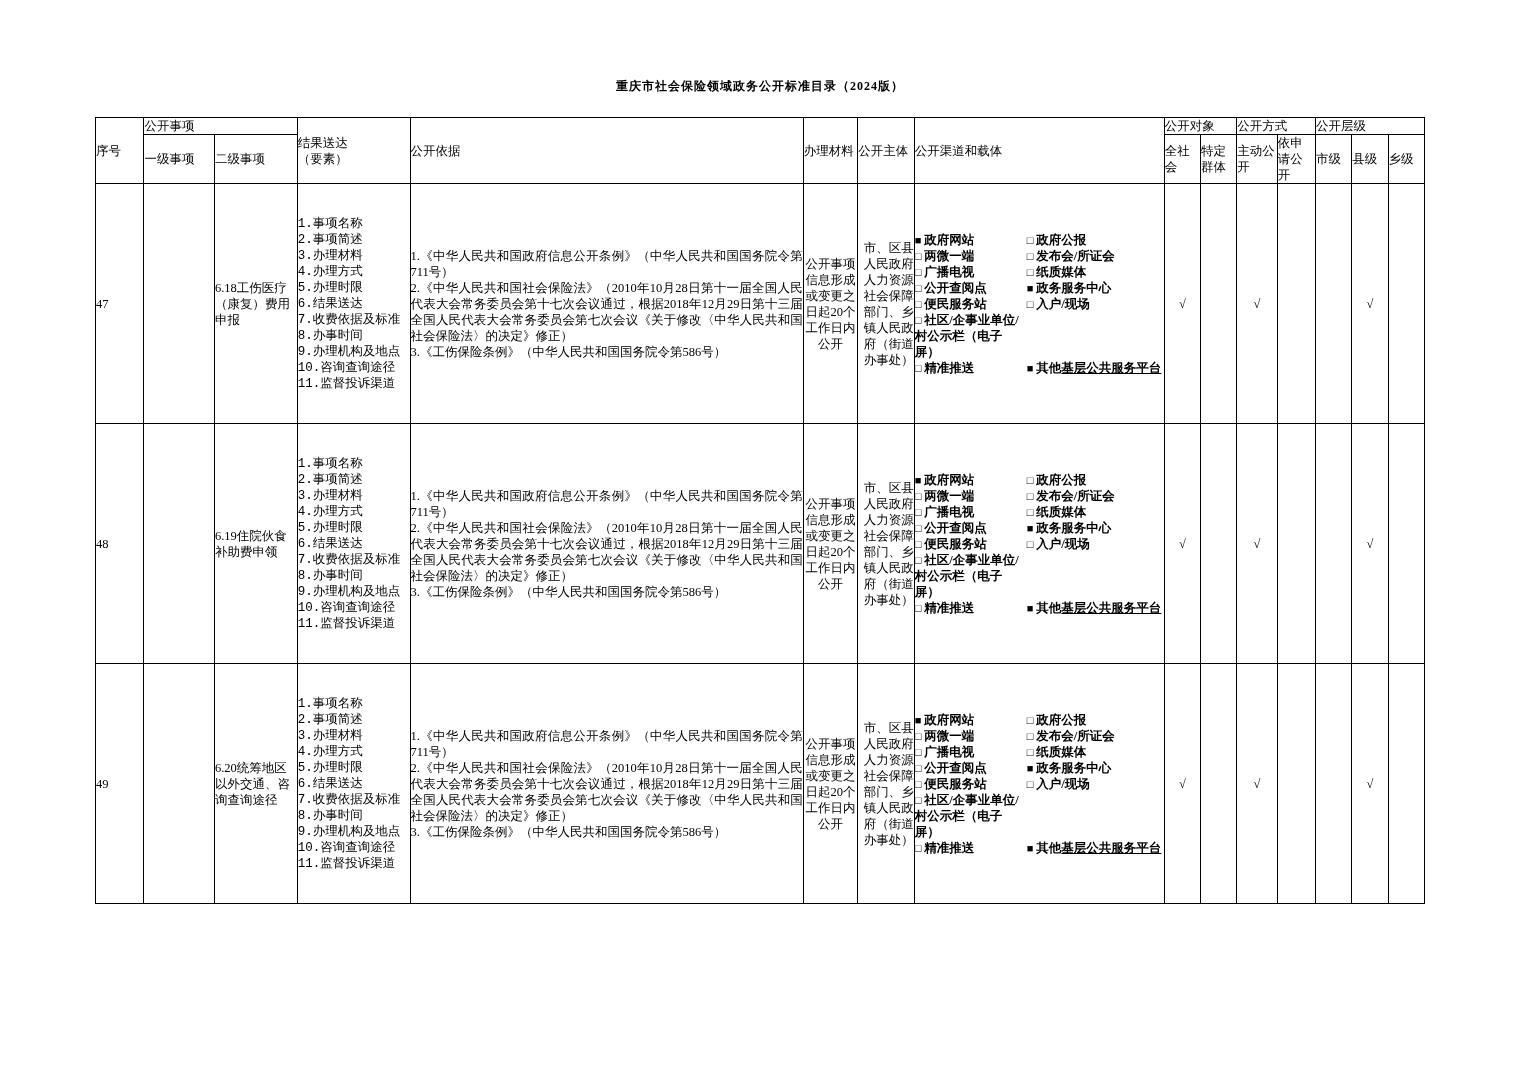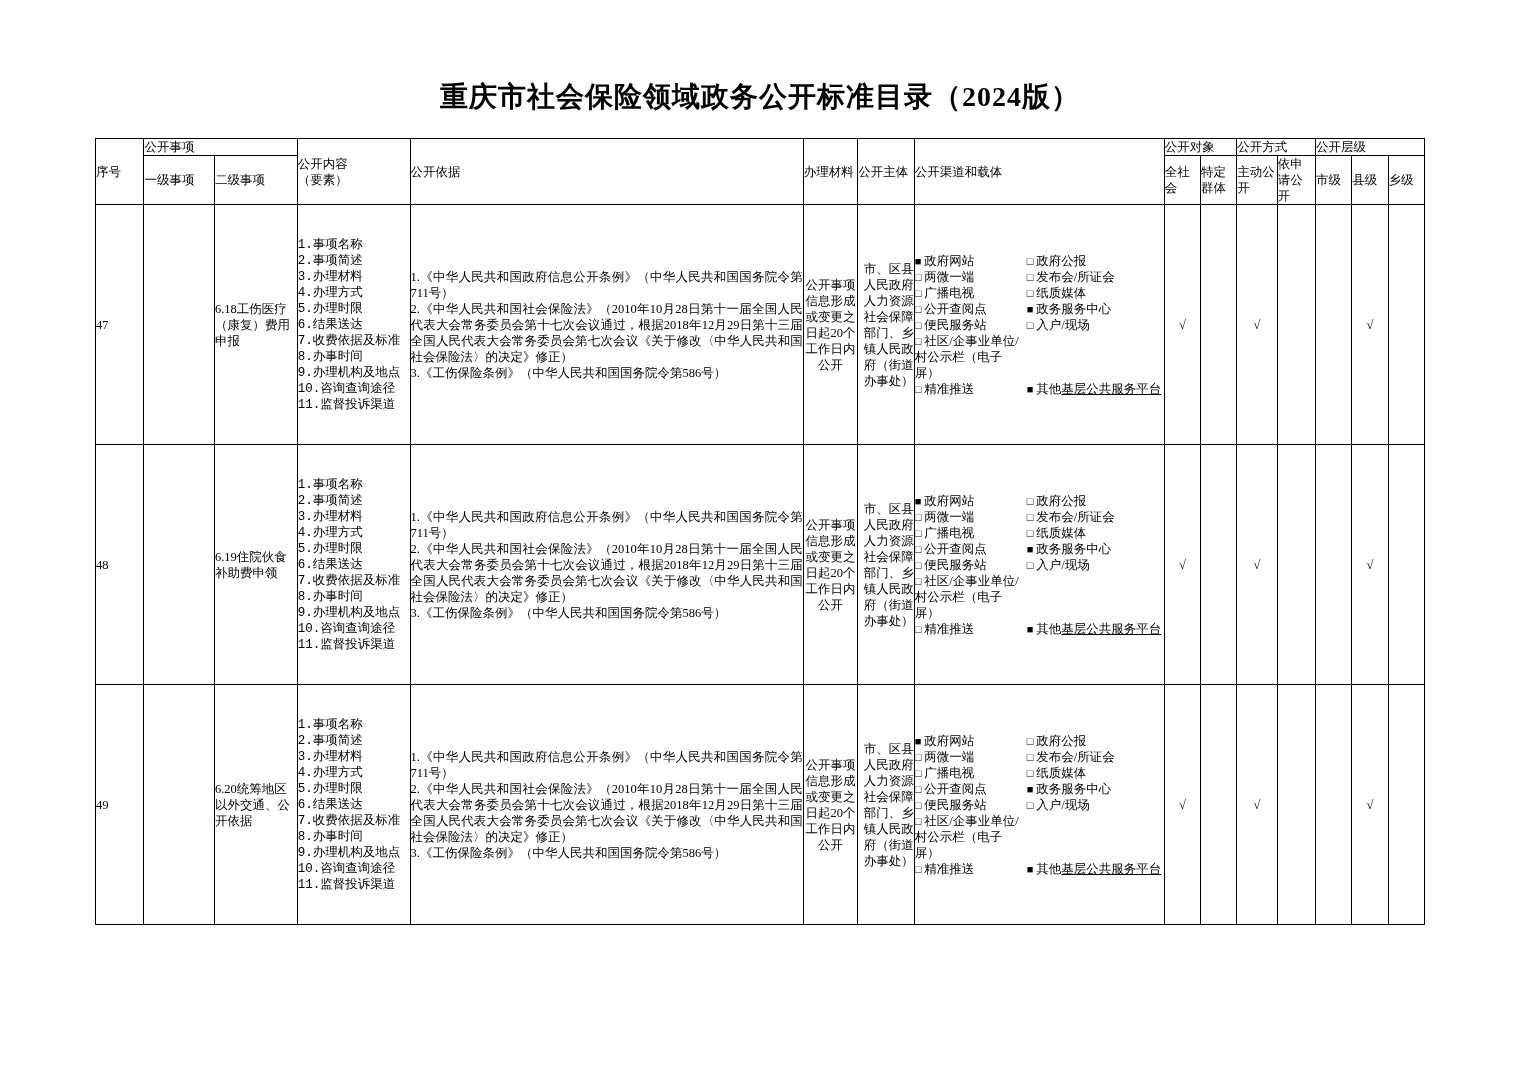--- a/index.html
+++ b/index.html
@@ -16,21 +16,21 @@
   }
   .page {
     width: 1520px;
     height: 1074px;
     position: relative;
     box-sizing: border-box;
     padding: 0;
   }
   .doc-title {
     text-align: center;
-    font-size: 28px;
+    font-size: 12px;
     font-weight: bold;
     margin-top: 78px;
     letter-spacing: 1px;
     font-family: "Liberation Serif", "DejaVu Serif", serif;
   }
   table.main {
     border-collapse: collapse;
     margin: 22px auto 0 auto;
     width: 1330px;
     table-layout: fixed;
@@ -104,20 +104,21 @@
     padding: 3px 3px;
     line-height: 1.38;
     vertical-align: middle;
     text-align: right;
   }
   .channel-cell {
     font-size: 12.5px;
     padding: 4px 6px;
     line-height: 1.5;
     vertical-align: middle;
+    font-weight: bold;
   }
   .chan-row {
     display: flex;
   }
   .chan-col-a { width: 112px; flex: none; }
   .chan-col-b { flex: 1; }
   .chk { margin-right: 3px; font-size: 11px; }
   .chk-on::before { content: "■"; }
   .chk-off::before { content: "□"; }
   .underline { text-decoration: underline; }
@@ -154,21 +155,21 @@
         <col class="c-apply">
       <col class="c-city">
         <col class="c-county">
         <col class="c-town">
     </colgroup>
     <thead>
       <tr>
         <th rowspan="2" class="vcenter">序号</th>
         <th colspan="2" class="vcenter">公开事项</th>
         <th rowspan="2" class="vcenter">
-          <div>公开内容</div>
+          <div>结果送达</div>
           <div>（要素）</div>
         </th>
         <th rowspan="2" class="vcenter">公开依据</th>
         <th rowspan="2" class="vcenter vert-head">办理材料</th>
         <th rowspan="2" class="vcenter vert-head">公开主体</th>
         <th rowspan="2" class="vcenter">公开渠道和载体</th>
         <th colspan="2" class="vcenter">公开对象</th>
         <th colspan="2" class="vcenter">公开方式</th>
         <th colspan="3" class="vcenter">公开层级</th>
       </tr>
@@ -305,21 +306,21 @@
           <td class="tick"></td>
           <td class="tick">√</td>
           <td class="tick"></td>
           <td class="tick"></td>
           <td class="tick">√</td>
           <td class="tick"></td>
         </tr>
         <tr style="height: 240px;">
           <td class="seq-cell">49</td>
           <td class="cell-pad"></td>
-          <td class="l2-cell">6.20统筹地区以外交通、公开依据</td>
+          <td class="l2-cell">6.20统筹地区以外交通、咨询查询途径</td>
           <td class="content-cell">
             <div>1.事项名称</div>
             <div>2.事项简述</div>
             <div>3.办理材料</div>
             <div>4.办理方式</div>
             <div>5.办理时限</div>
             <div>6.结果送达</div>
             <div>7.收费依据及标准</div>
             <div>8.办事时间</div>
             <div>9.办理机构及地点</div>

